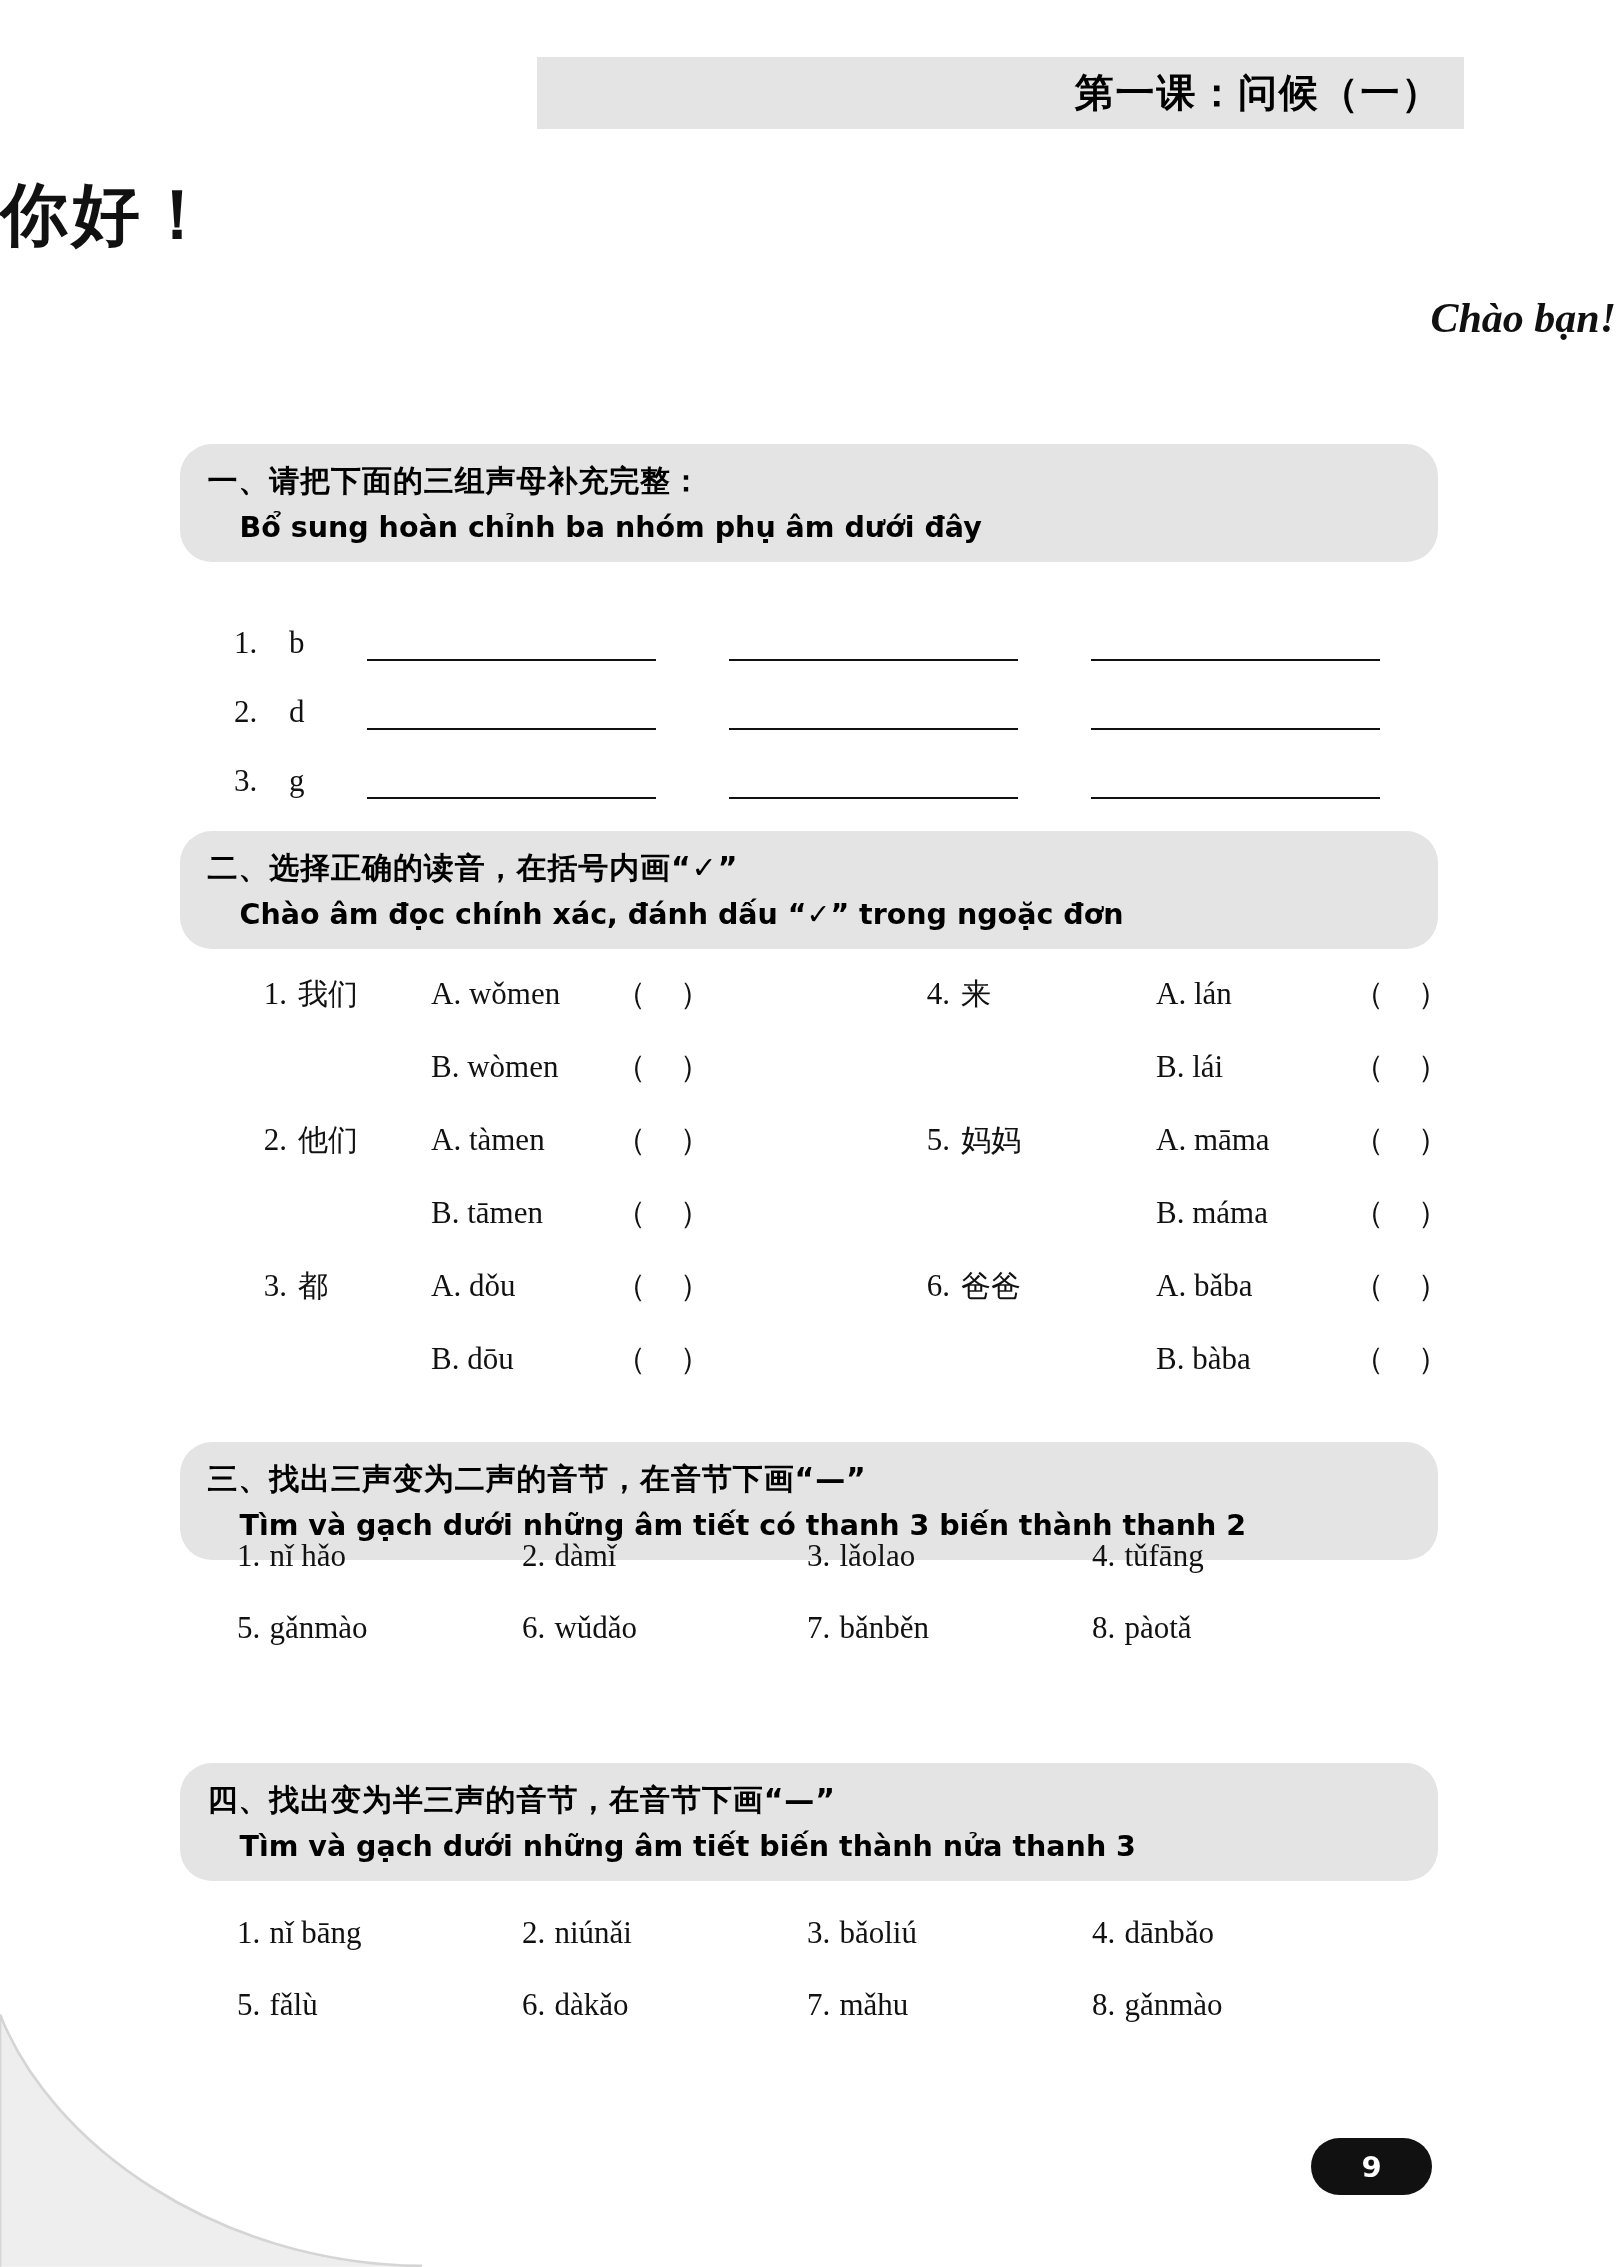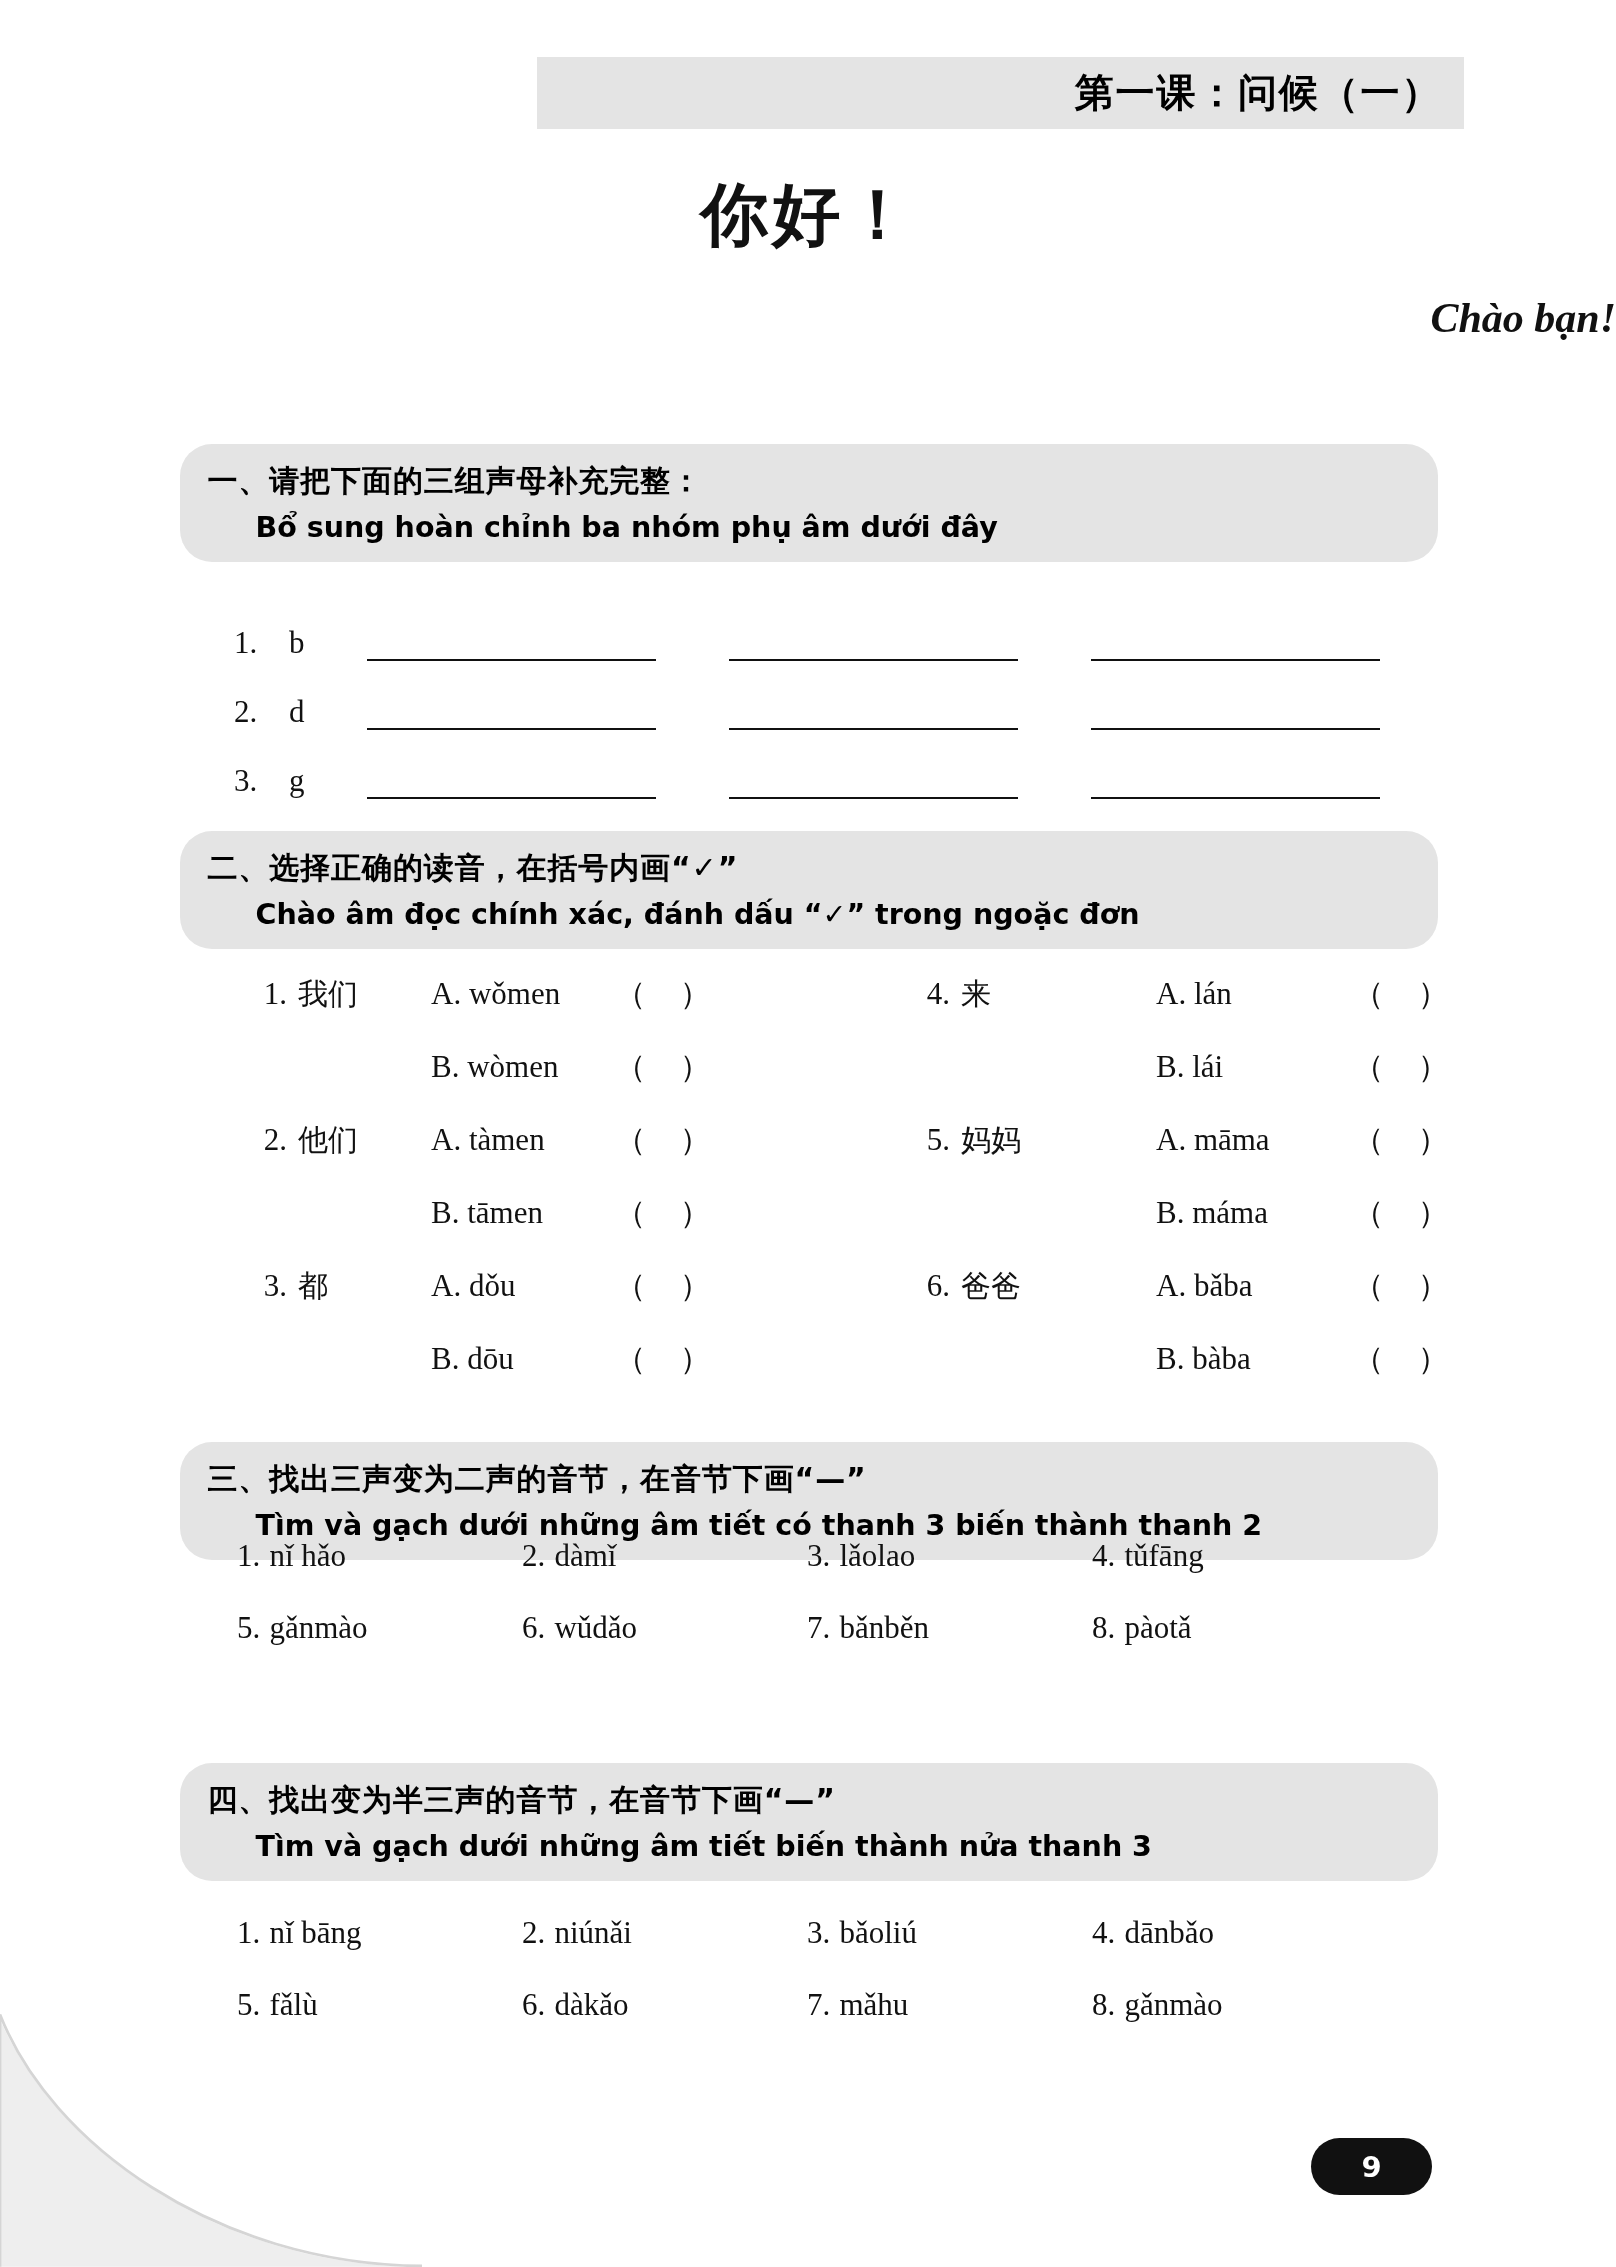--- a/index.html
+++ b/index.html
@@ -41,21 +41,21 @@
     font-size: 39px;
     letter-spacing: 1.8px;
     color: #000;
   }
 
   .title-cn {
     position: absolute;
     left: 0;
     top: 170px;
     width: 1616px;
-    text-align: center;
+    text-align: left;
     font-family: "DejaVu Sans", sans-serif;
     font-weight: bold;
     font-size: 68px;
     letter-spacing: 3.7px;
     color: #111;
   }
   .title-vn {
     position: absolute;
     left: 0;
     top: 294px;
@@ -85,21 +85,21 @@
     letter-spacing: 0.9px;
     color: #000;
     white-space: nowrap;
   }
   .banner .vn {
     font-family: "DejaVu Sans", sans-serif;
     font-weight: bold;
     font-size: 28.5px;
     color: #000;
     margin-top: 9.2px;
-    margin-left: 48px;
+    margin-left: 32px;
     white-space: nowrap;
   }
 
   
   .ex1 {
     position: absolute;
     left: 234px;
     top: 592px;
     width: 1221px;
   }

